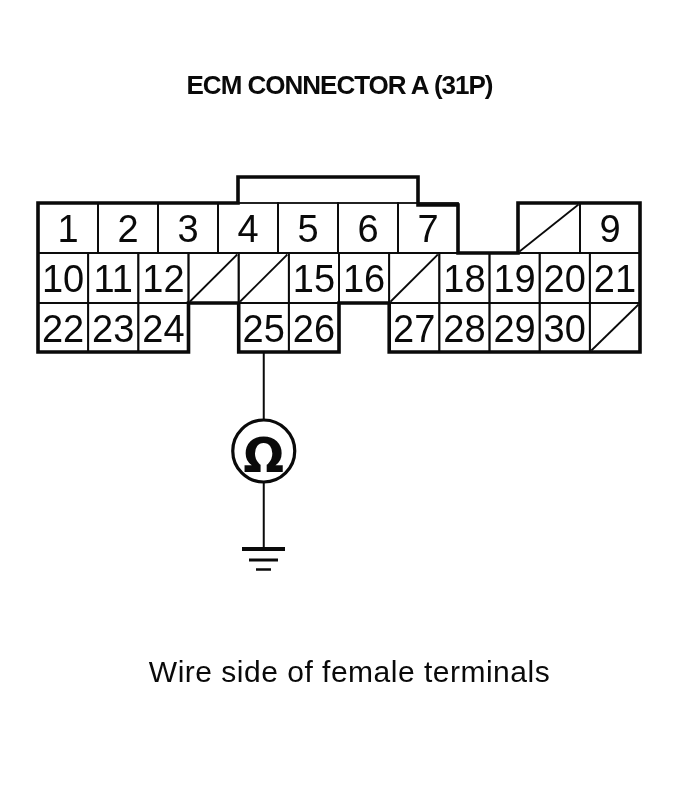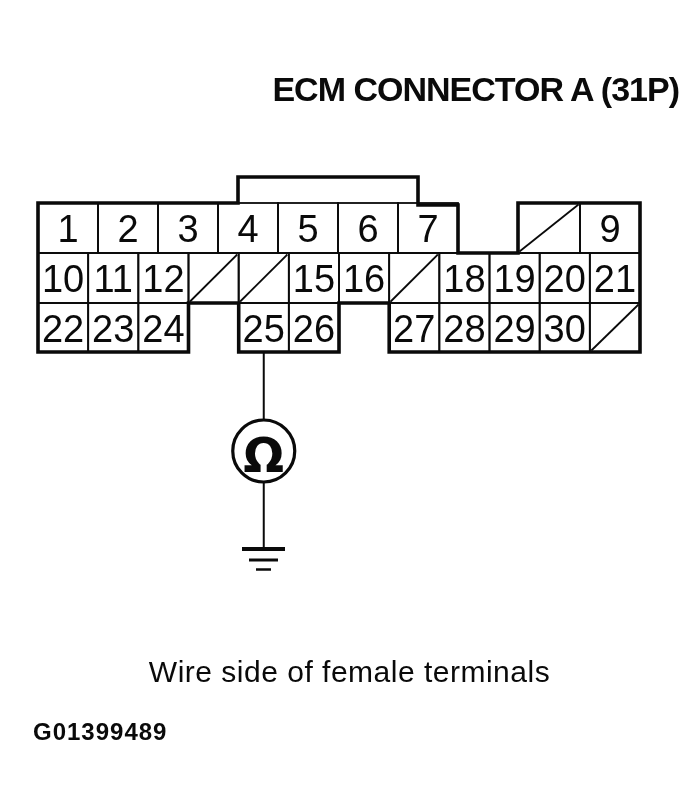--- a/index.html
+++ b/index.html
@@ -1,22 +1,22 @@
 <!DOCTYPE html>
 <html><head>
 <meta charset="utf-8">
 <style>
   html,body{margin:0;padding:0;background:#fff;}
   .page{
     position:relative;width:679px;height:794px;background:#fff;
     font-family:"Liberation Sans",sans-serif;color:#0a0a0a;overflow:hidden;
   }
   .title{
-    position:absolute;top:70px;left:0;right:0;text-align:right;
-    font-size:34px;font-weight:bold;letter-spacing:-1px;white-space:nowrap;
+    position:absolute;top:70px;left:0;right:0;text-align:center;
+    font-size:26px;font-weight:bold;letter-spacing:-1px;white-space:nowrap;
   }
   .diagram-svg{position:absolute;left:36px;top:172px;overflow:visible;}
   .cell{fill:none;stroke:#0a0a0a;stroke-width:1.8px;}
   .slash{stroke:#0a0a0a;stroke-width:1.8px;}
   .outline{fill:none;stroke:#0a0a0a;stroke-width:3.6px;stroke-linejoin:miter;}
   .wire{stroke:#0a0a0a;stroke-width:2px;}
   .meter-circle{fill:none;stroke:#0a0a0a;stroke-width:3.2px;}
   .pin-num{font-family:"Liberation Sans",sans-serif;font-size:38px;fill:#0a0a0a;}
   .omega{font-family:"DejaVu Sans",sans-serif;font-size:48px;font-weight:bold;fill:#0a0a0a;}
   .wire-label{
@@ -176,15 +176,14 @@
       <g>
         <line x1="206" y1="377" x2="249" y2="377" stroke="#0a0a0a" stroke-width="4"></line>
         <line x1="213" y1="388" x2="242" y2="388" stroke="#0a0a0a" stroke-width="3"></line>
         <line x1="220" y1="397.5" x2="235" y2="397.5" stroke="#0a0a0a" stroke-width="2.5"></line>
       </g>
     </svg>
 
 
   <div class="caption">Wire side of female terminals</div>
 
-  <div class="figure-id">G01399489</div>
 
 </div>
 
 </body></html>

